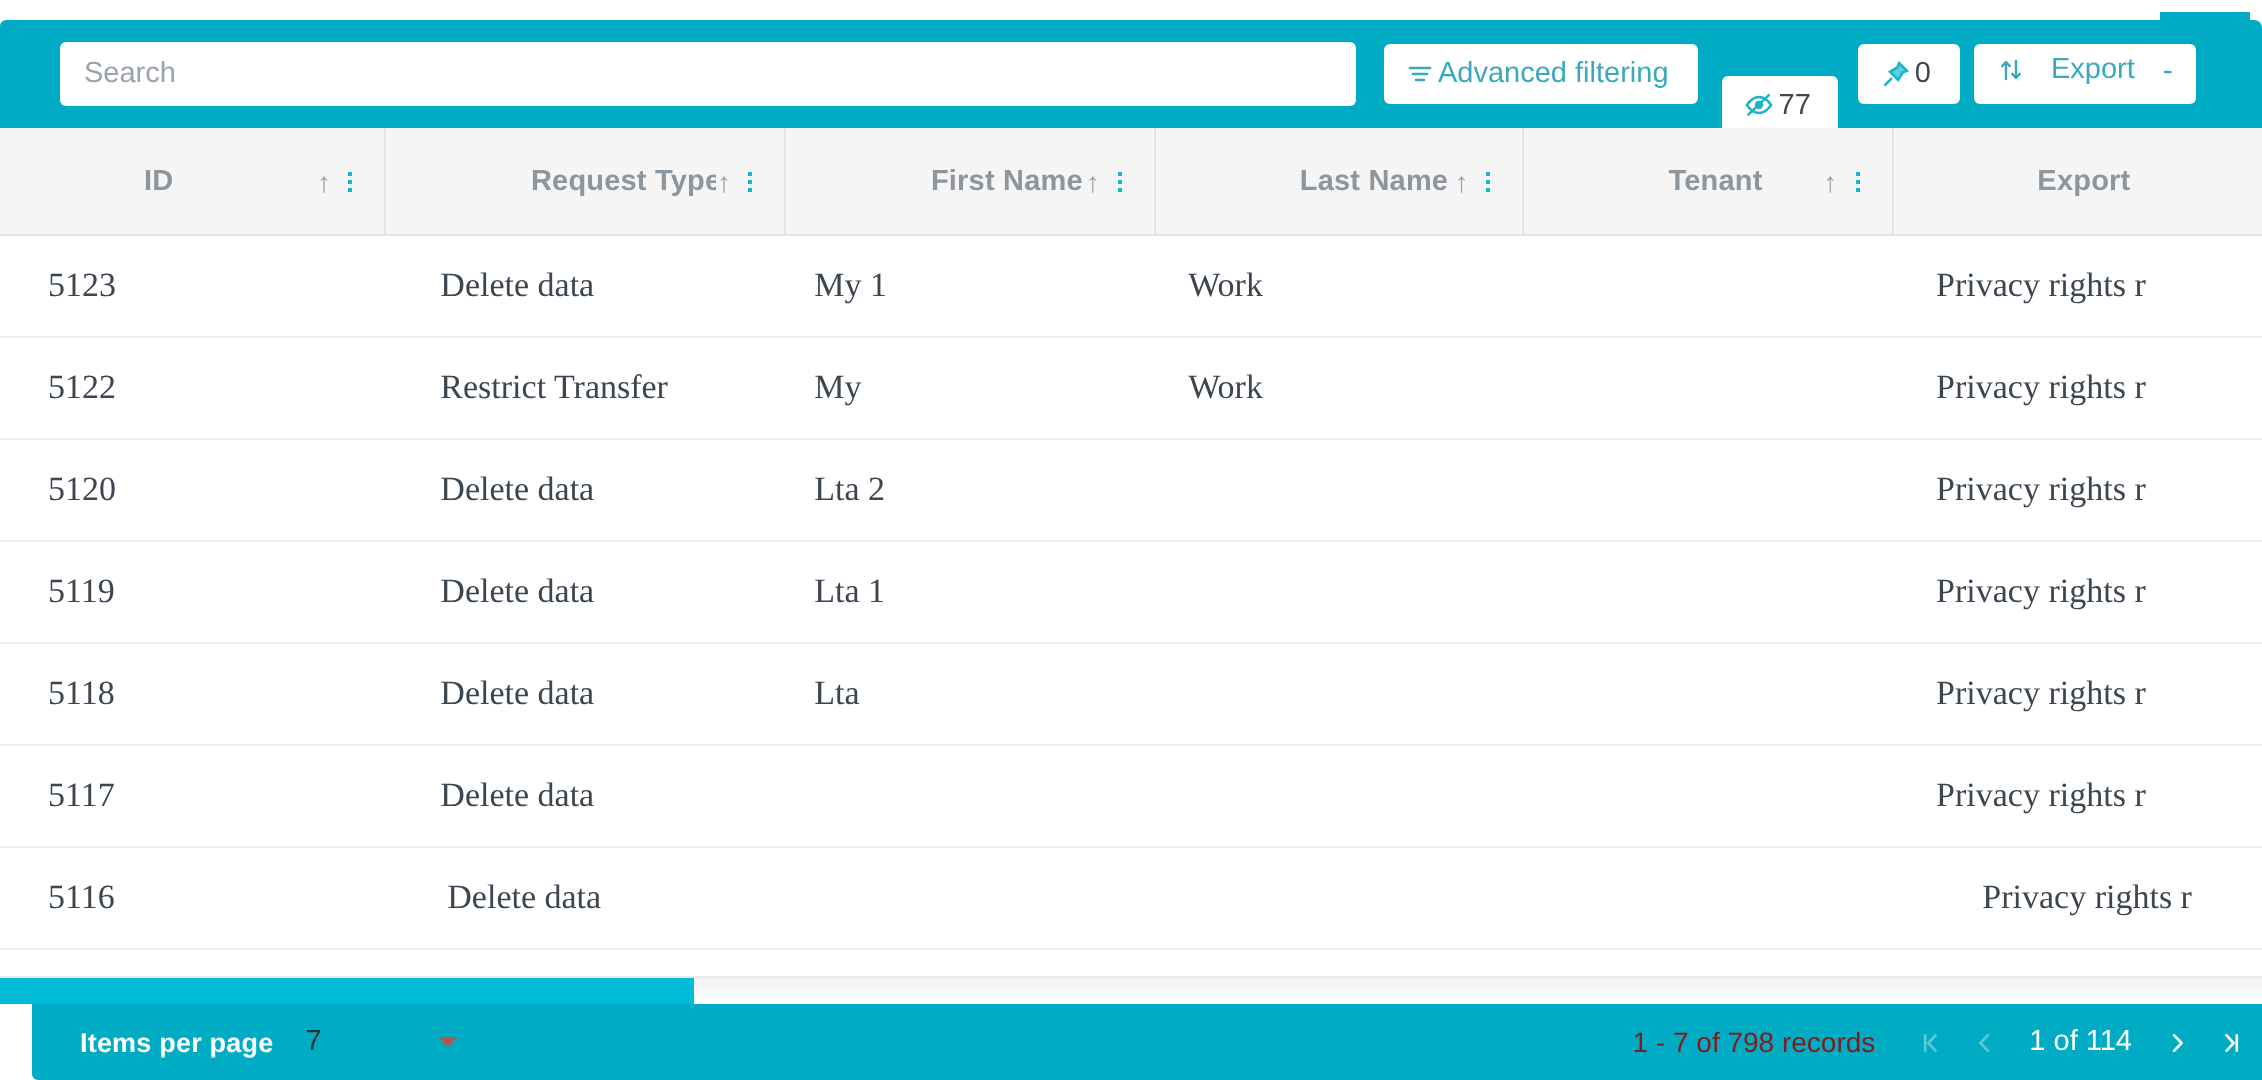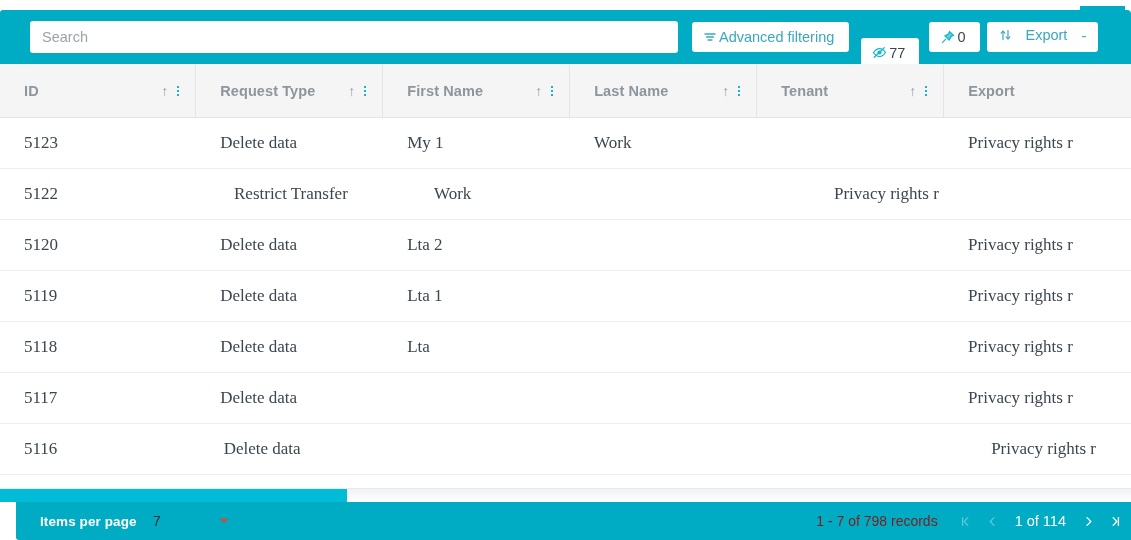--- a/index.html
+++ b/index.html
@@ -129,20 +129,21 @@
     position: relative;
   }
   .hcell .htxt {
     font-size: 14.5px;
     font-weight: bold;
     color: #8d959d;
     letter-spacing: 0.1px;
     flex: 1 1 auto;
     overflow: hidden;
     white-space: nowrap;
+    margin-left: 48px;
   }
   .hcell .hicons {
     display: flex;
     align-items: center;
     gap: 7px;
     flex: 0 0 auto;
     padding-right: 2px;
   }
   .sort-arrow { color: #9aa1a8; font-size: 14px; line-height: 1; }
   .kebab {
@@ -418,20 +419,21 @@
           <div class="cell c-id">5123</div>
           <div class="cell c-type">Delete data</div>
           <div class="cell c-first">My 1</div>
           <div class="cell c-last">Work</div>
           <div class="cell c-tenant faint"></div>
           <div class="cell c-region">Privacy rights r</div>
         </div>
         <div class="row">
           <div class="cell c-id">5122</div>
           <div class="cell c-type">Restrict Transfer</div>
+          <div class="cell c-first">My</div>
           <div class="cell c-last">Work</div>
           <div class="cell c-tenant faint"></div>
           <div class="cell c-region">Privacy rights r</div>
         </div>
         <div class="row">
           <div class="cell c-id">5120</div>
           <div class="cell c-type">Delete data</div>
           <div class="cell c-first">Lta 2</div>
           <div class="cell c-last"></div>
           <div class="cell c-tenant faint"></div>

